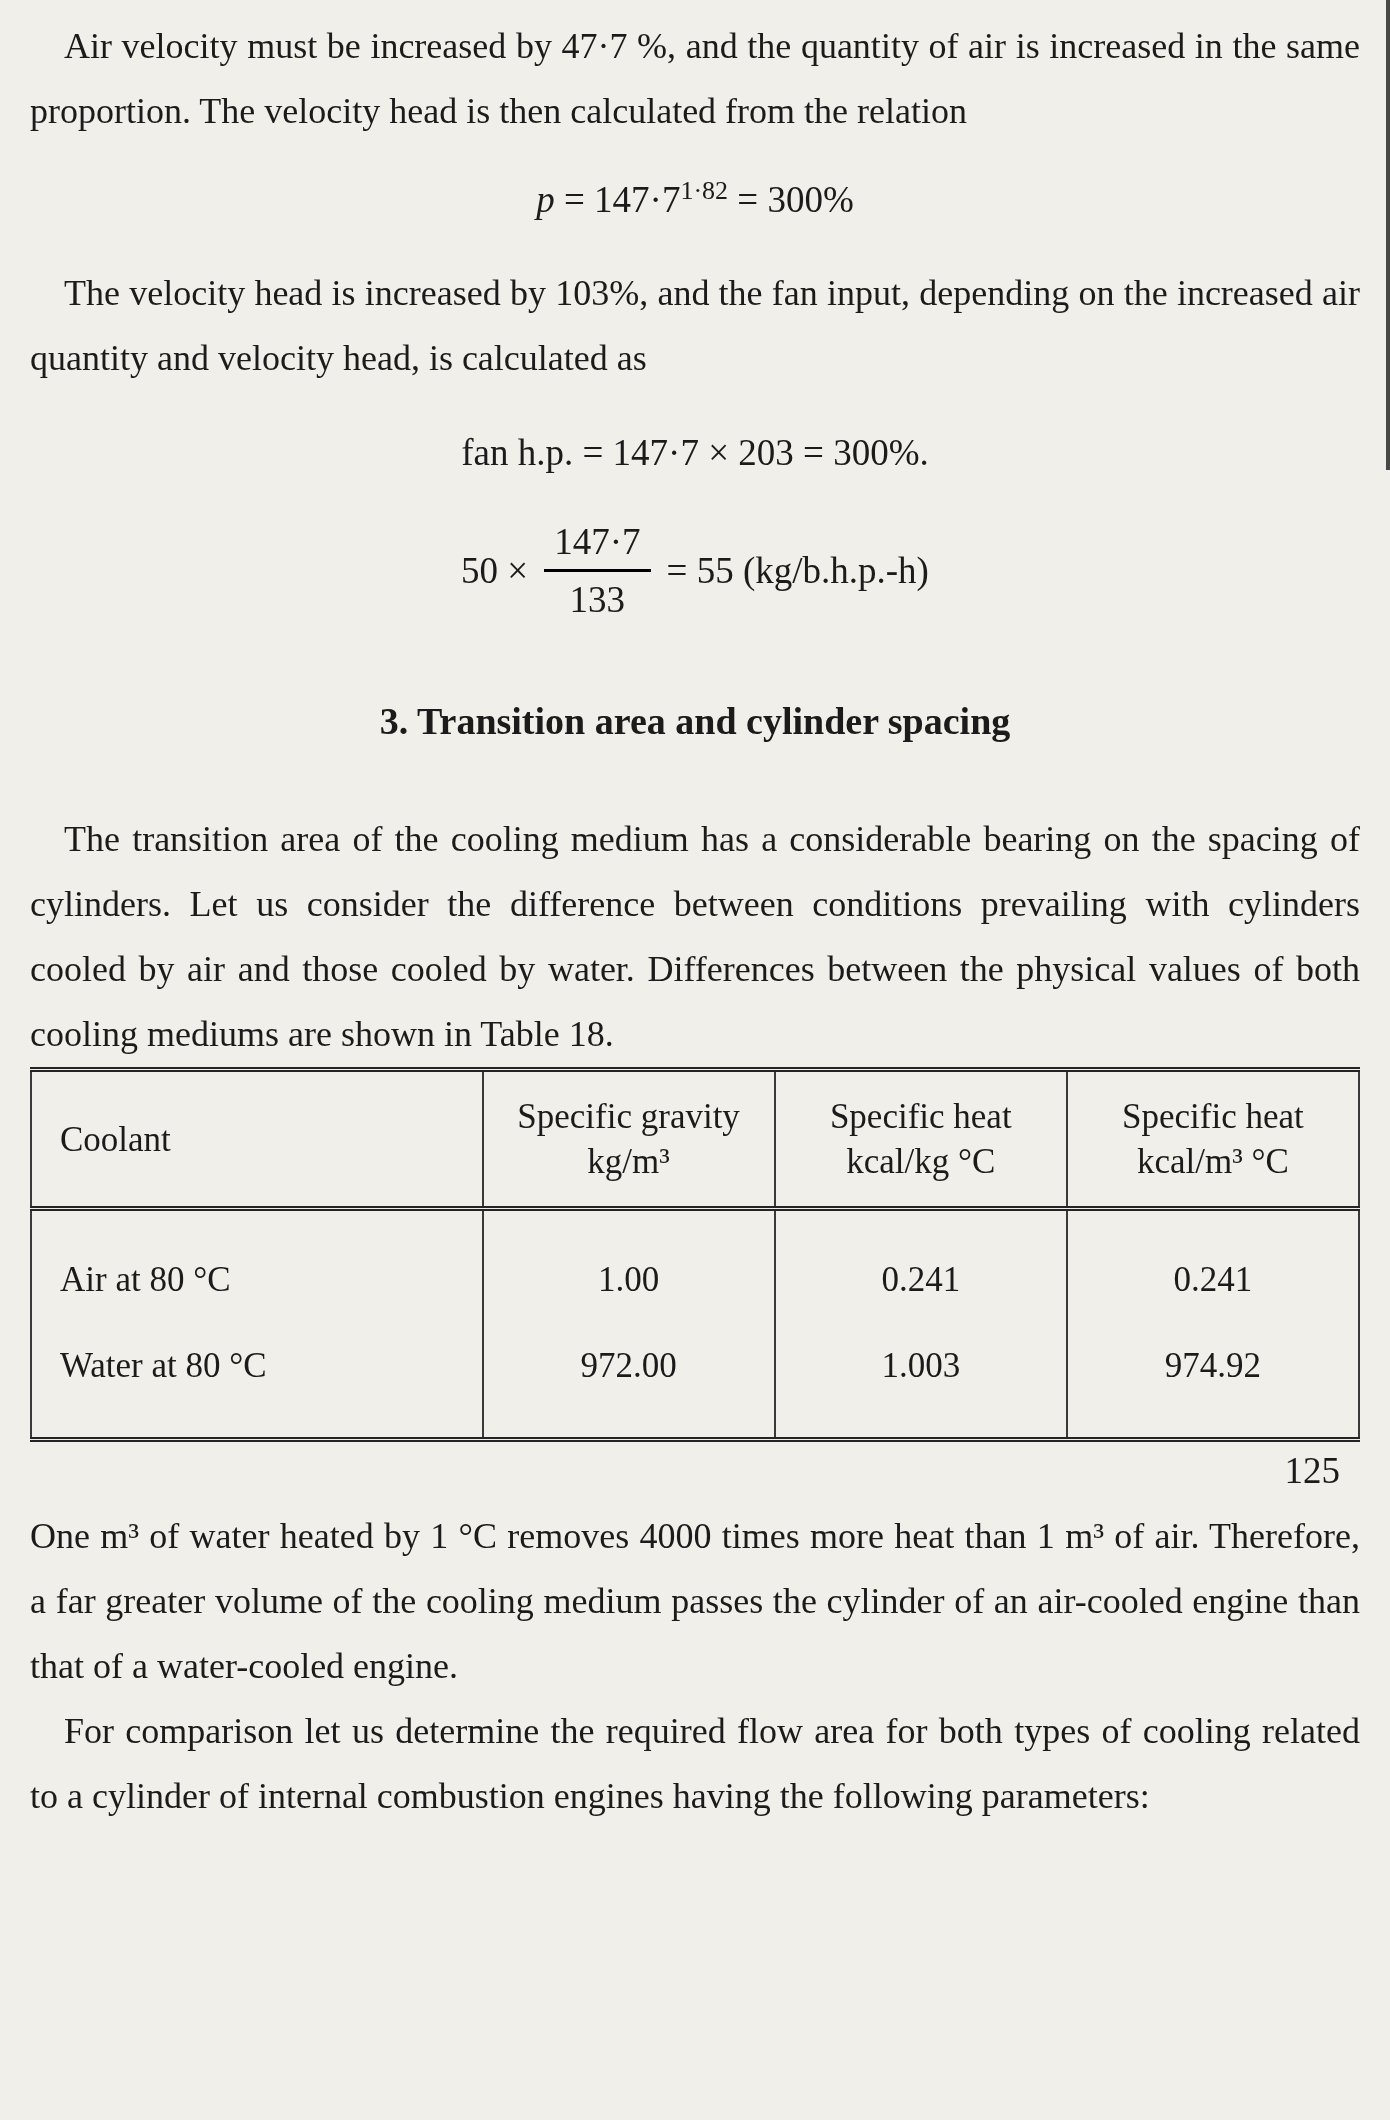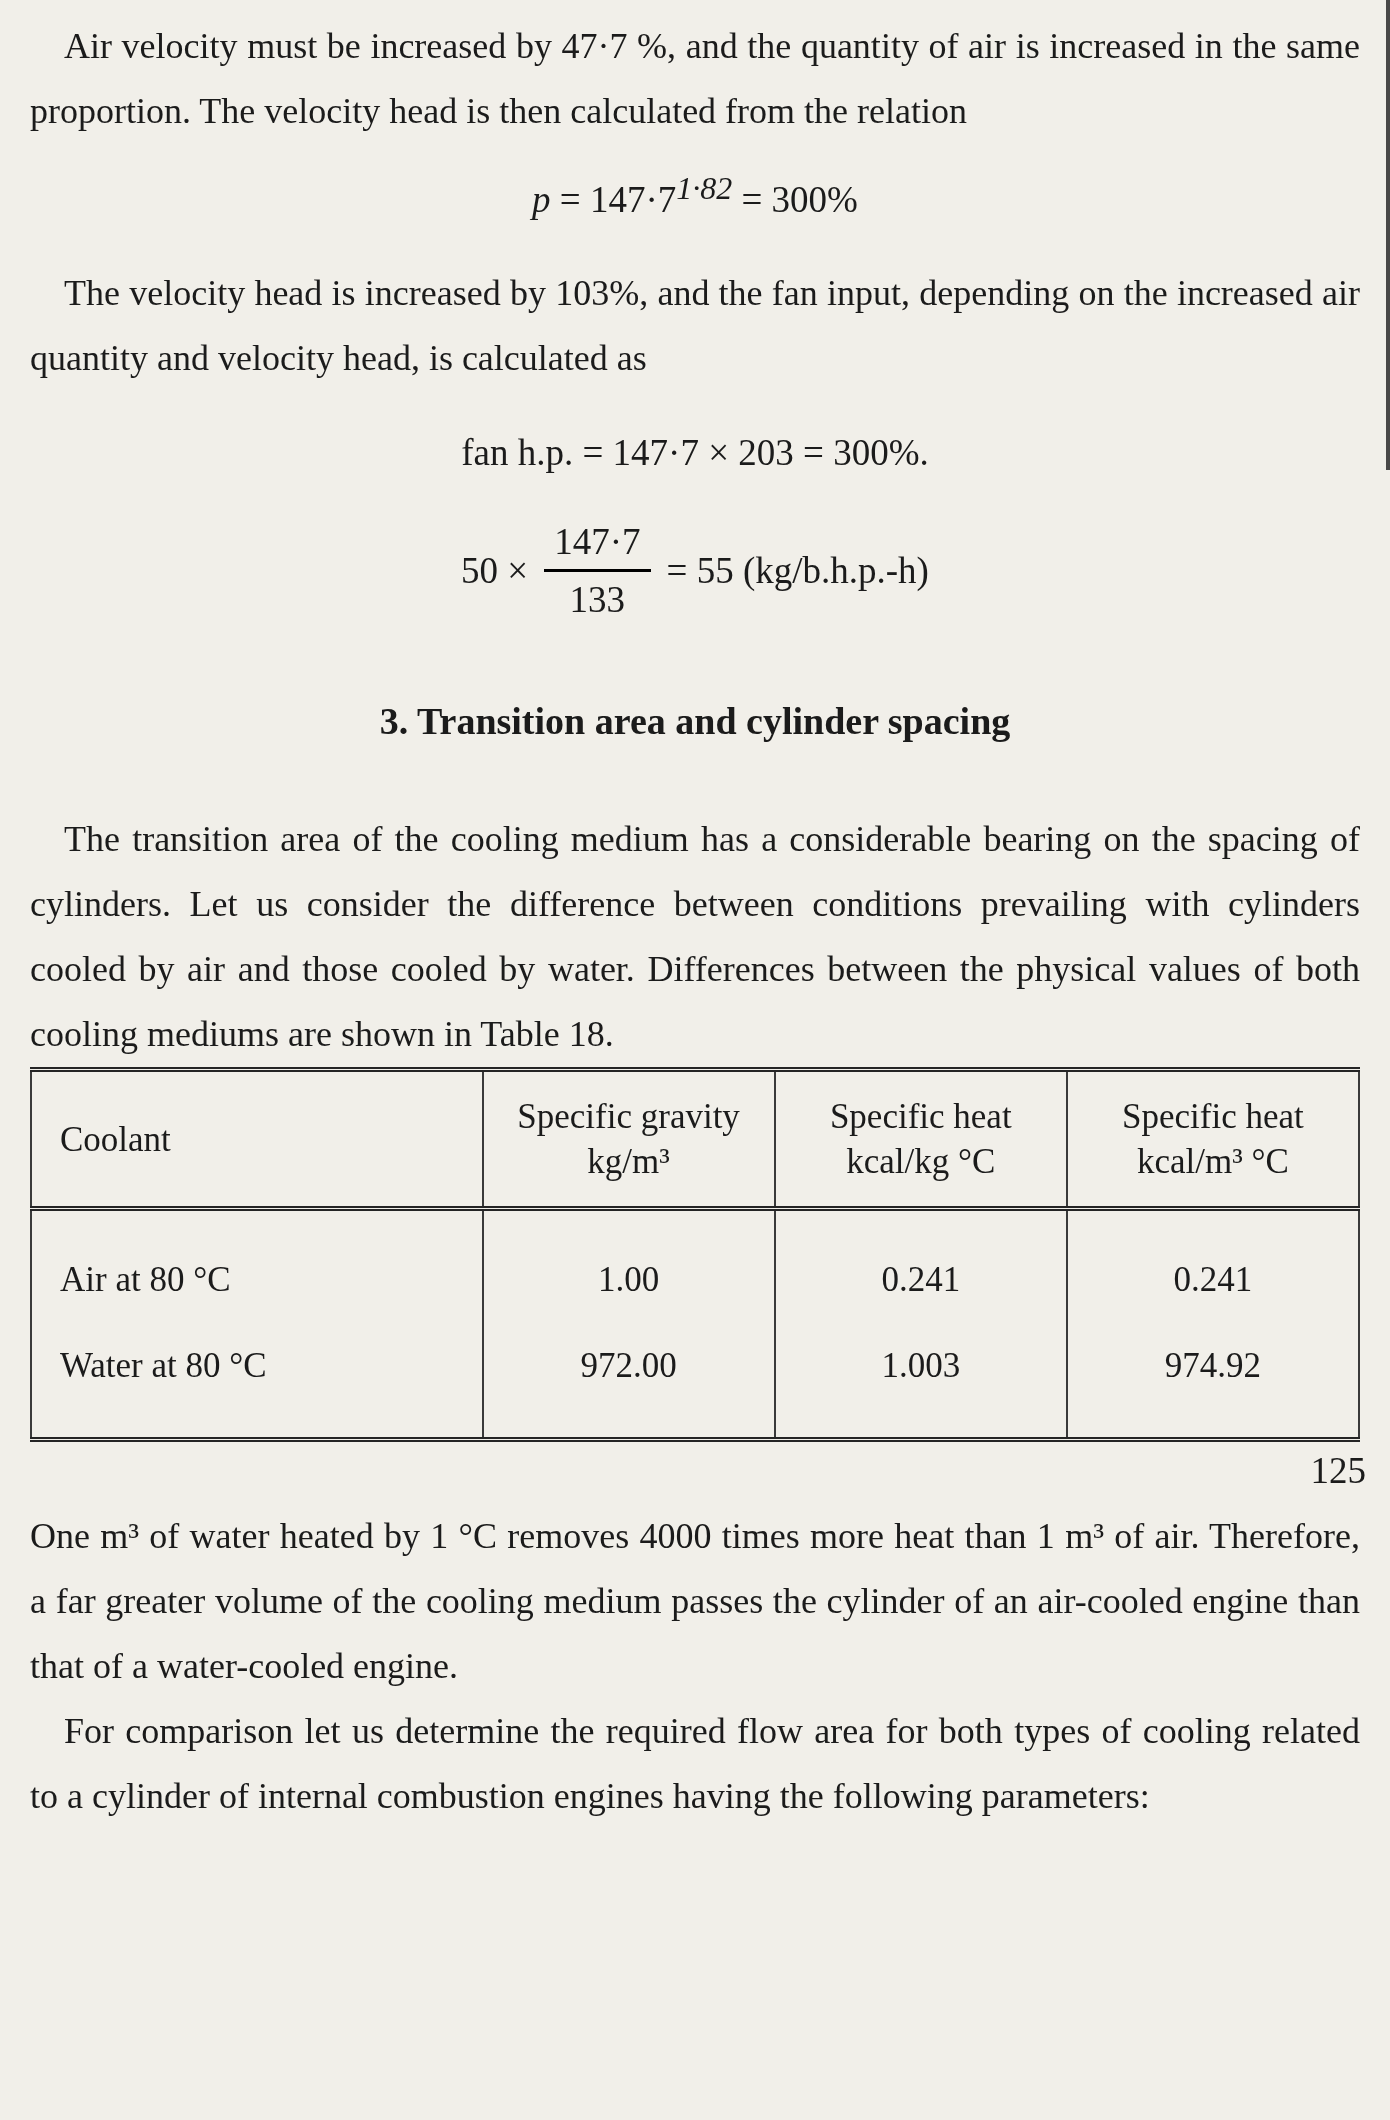--- a/index.html
+++ b/index.html
@@ -26,21 +26,21 @@
   .indent{text-indent:34px;}
   .eq{
     text-align:center;
     font-size:37px;
     white-space:pre;
   }
   .eq .pre{white-space:pre;}
   .eq1{margin:34px 0 40px 0;}
   .eq2{margin:40px 0 46px 0;}
   .var{font-style:italic;}
-  sup.exp{font-size:32px;vertical-align:super;line-height:0;font-style:italic;}
+  sup.exp{font-size:26px;vertical-align:super;line-height:0;}
   .eq-frac{
     display:flex;justify-content:center;align-items:center;
     margin:30px 0 0 0;
     font-size:37px;
   }
   .frac{
     display:inline-flex;flex-direction:column;align-items:center;
     margin:0 16px;
   }
   .frac .num{padding:0 10px 6px 10px;border-bottom:3px solid #000000;}
@@ -73,21 +73,21 @@
     border-bottom:5px double #242424;
   }
   table.t18 td{text-align:center;line-height:42px;}
   table.t18 .c1{width:34%;text-align:left;padding-left:28px;}
   table.t18 .c2,table.t18 .c3,table.t18 .c4{width:22%;border-left:2px solid #3a3a3a;}
   table.t18 tr.r1 td{padding-top:48px;padding-bottom:22px;}
   table.t18 tr.r2 td{padding-top:22px;padding-bottom:50px;}
   .after-table{margin-top:62px;}
   .page-number{
     position:absolute;
-    right:24px;bottom:24px;
+    right:50px;bottom:24px;
     font-size:37px;
     margin-left:40px;
   }
   .scan-edge{
     position:absolute;top:0;right:0;width:4px;height:470px;
     background:#2a2a2a;opacity:.85;
   }
 </style>
 </head>
 <body>

